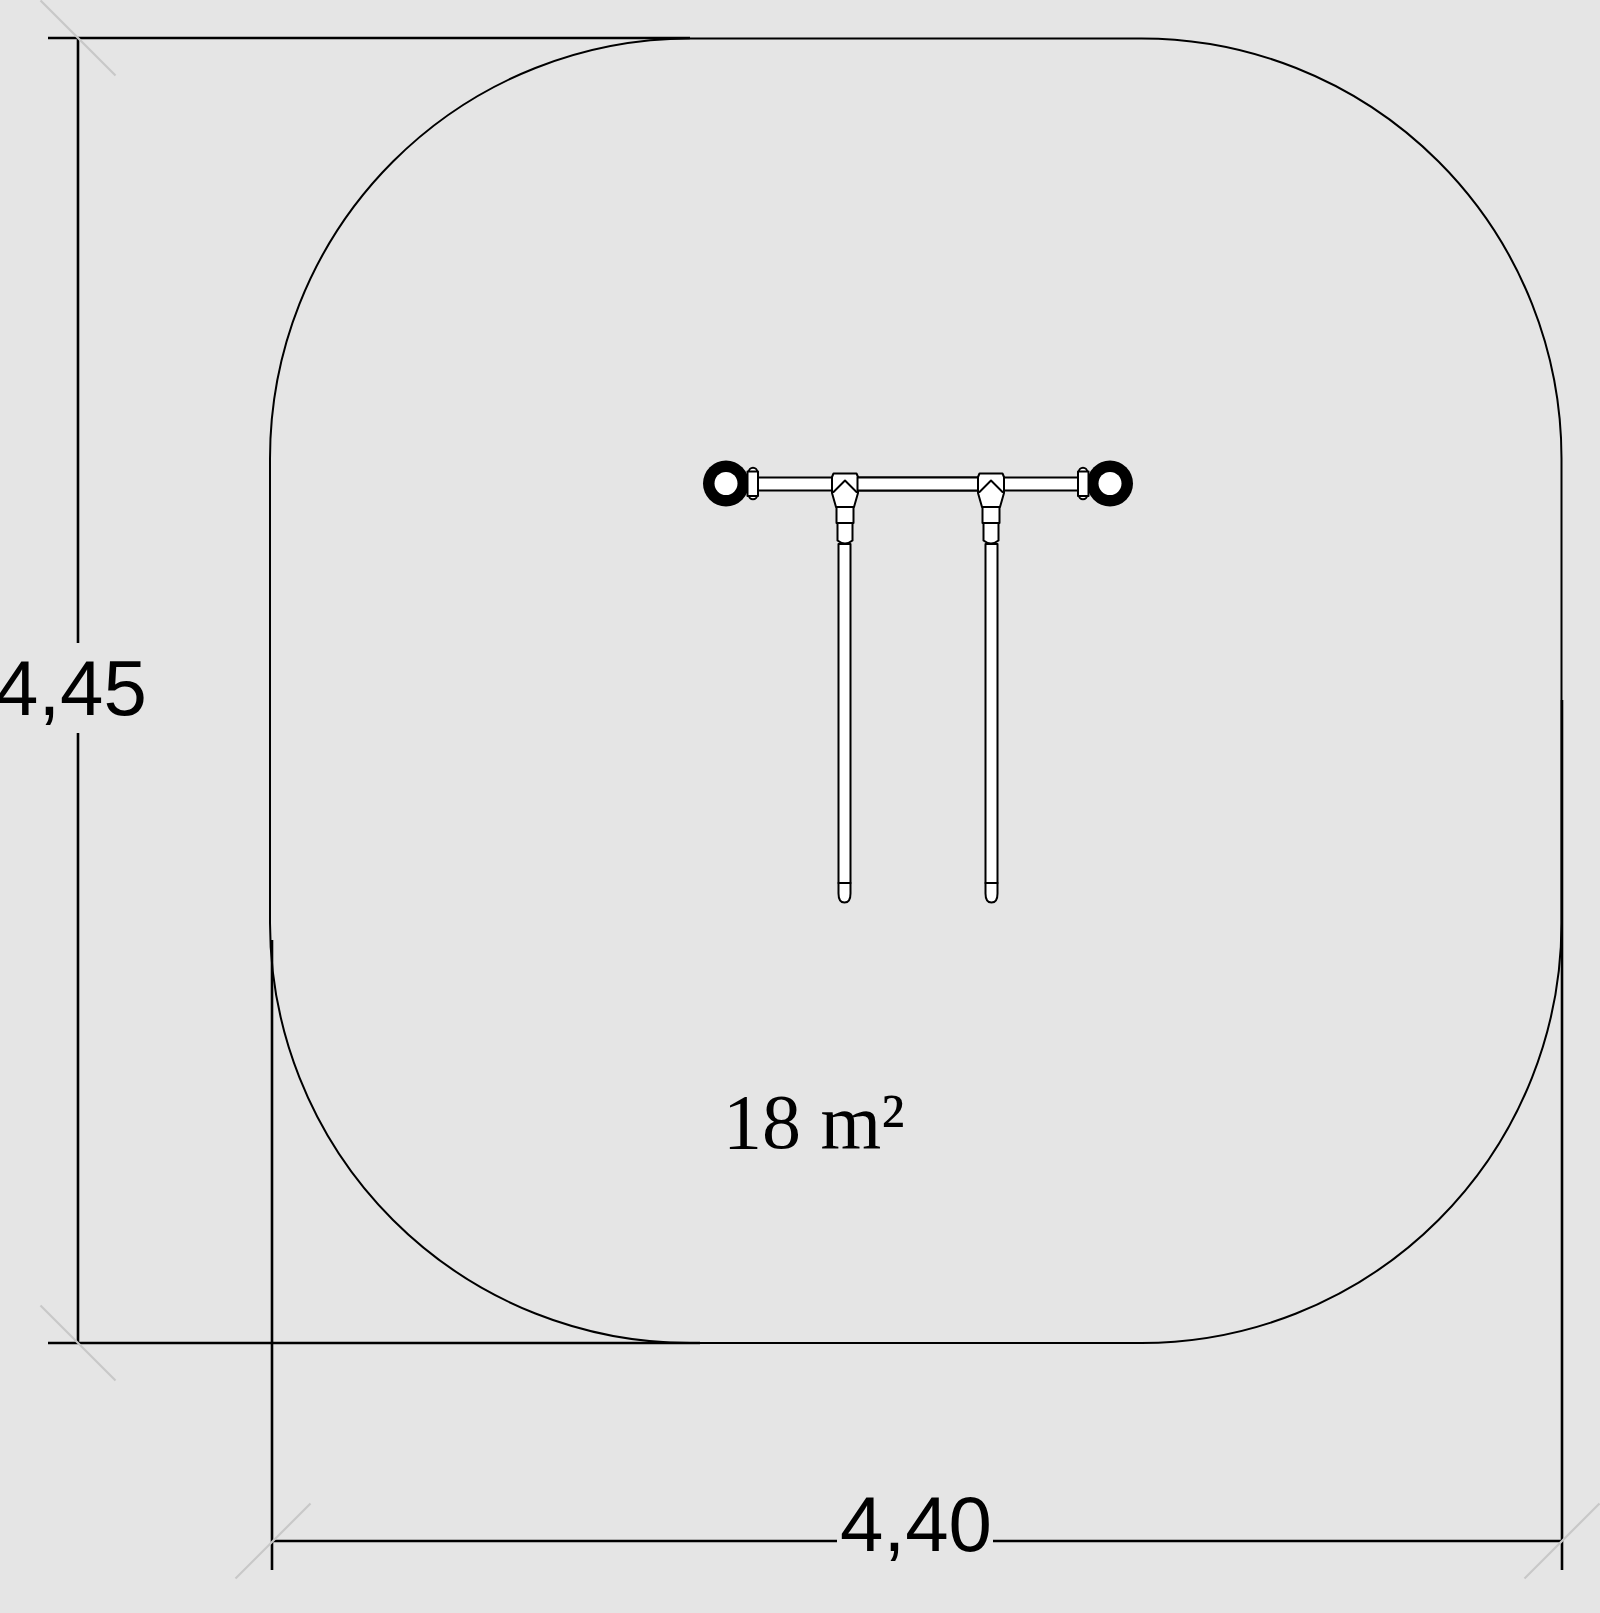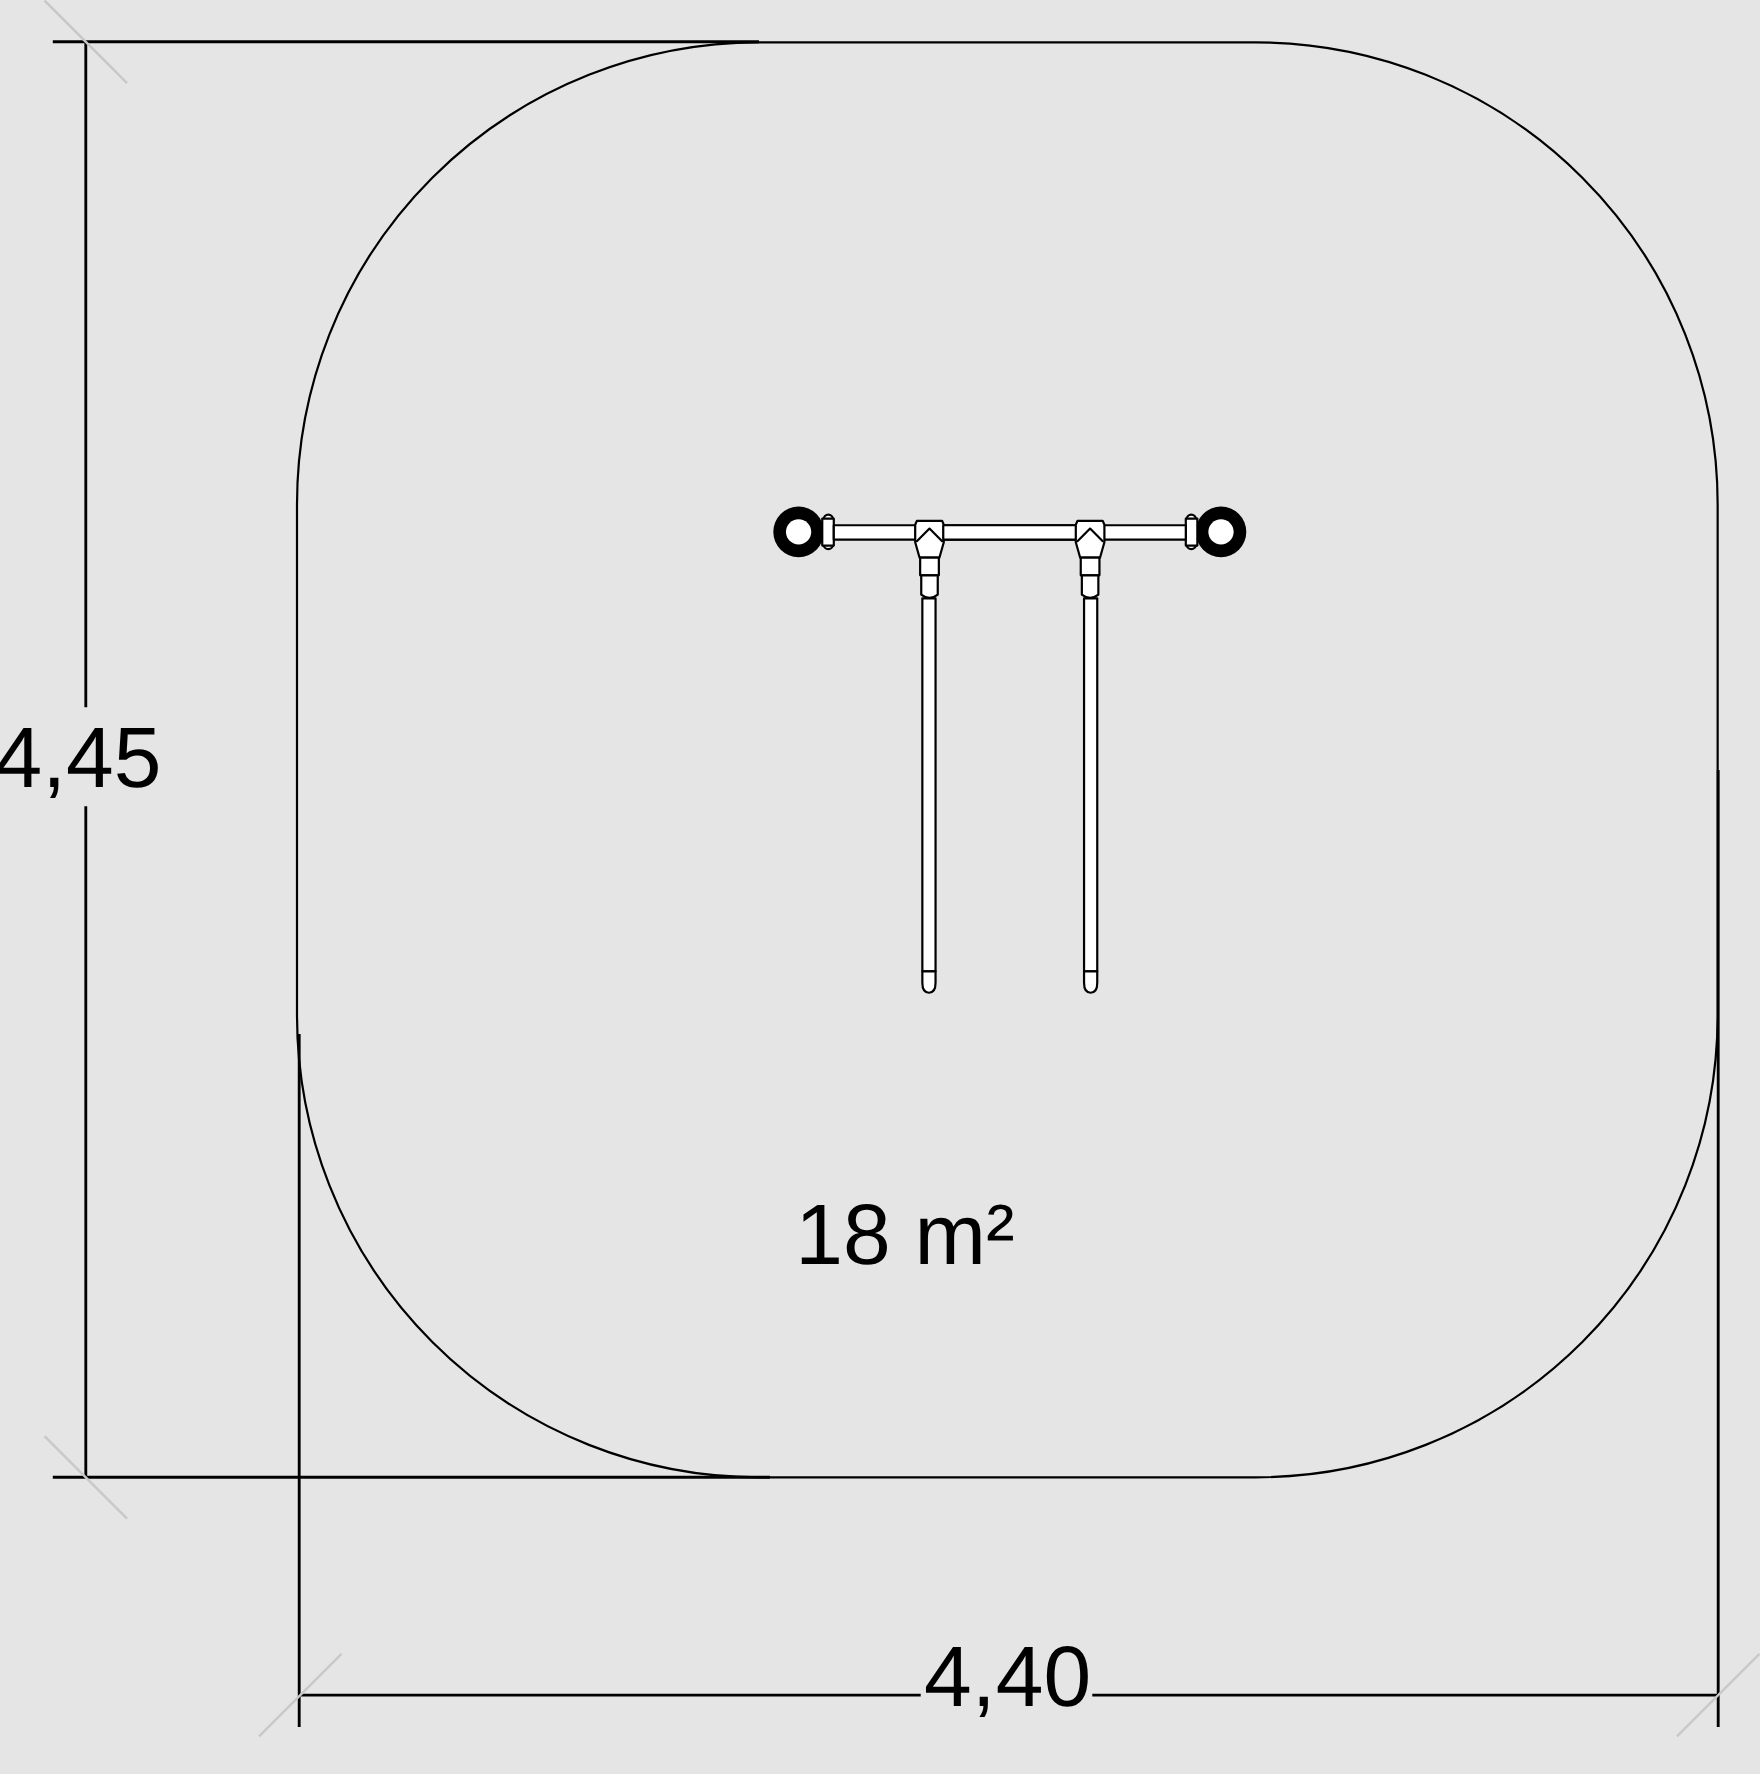--- a/index.html
+++ b/index.html
@@ -36,20 +36,21 @@
   }
   .dim-width {
     left: 760px;
     top: 1484px;
     width: 312px;
     text-align: center;
   }
   .dim-area {
     left: 723px;
     top: 1082px;
+    font-family: Liberation Serif, serif;
   }
 </style>
 </head>
 <body>
 
 <div class="canvas">
 
   <svg class="drawing-svg" viewBox="0 0 1600 1613" xmlns="http://www.w3.org/2000/svg">
 
     <g>

